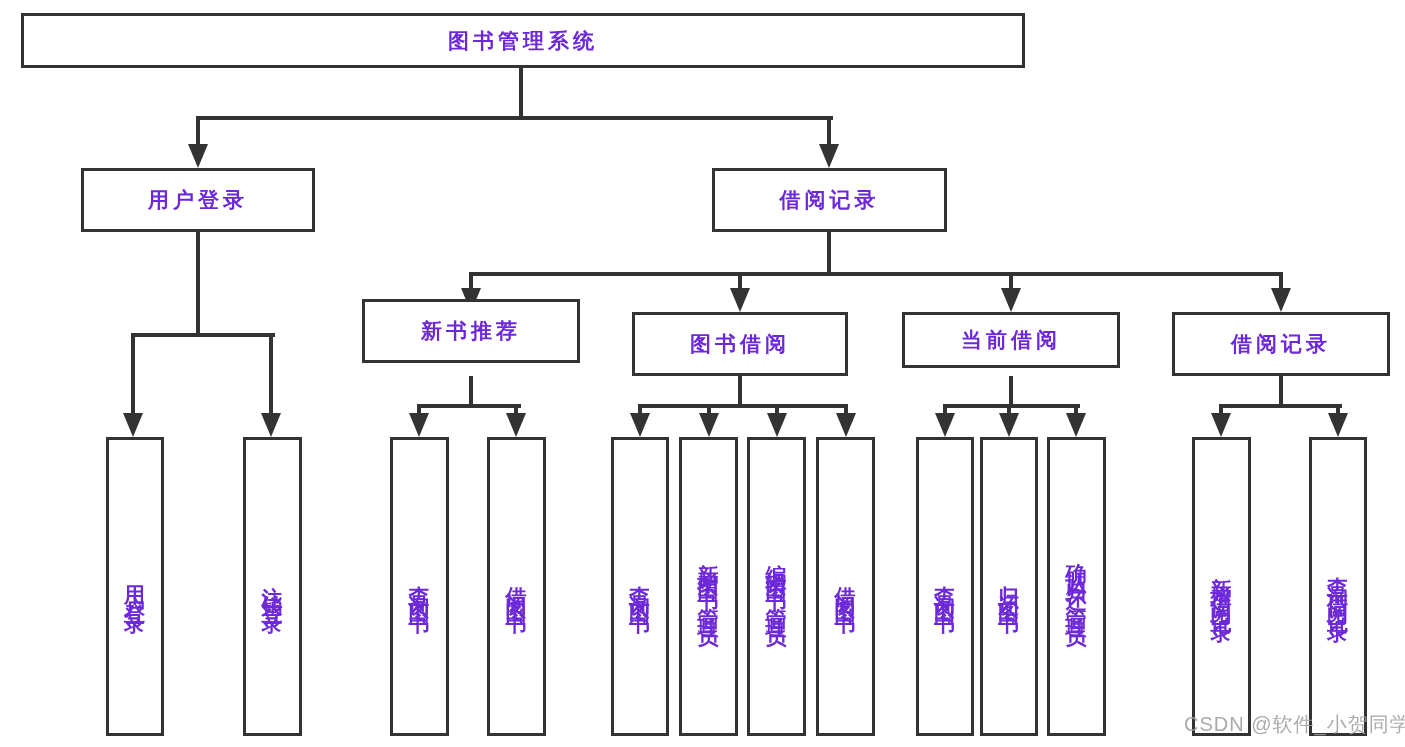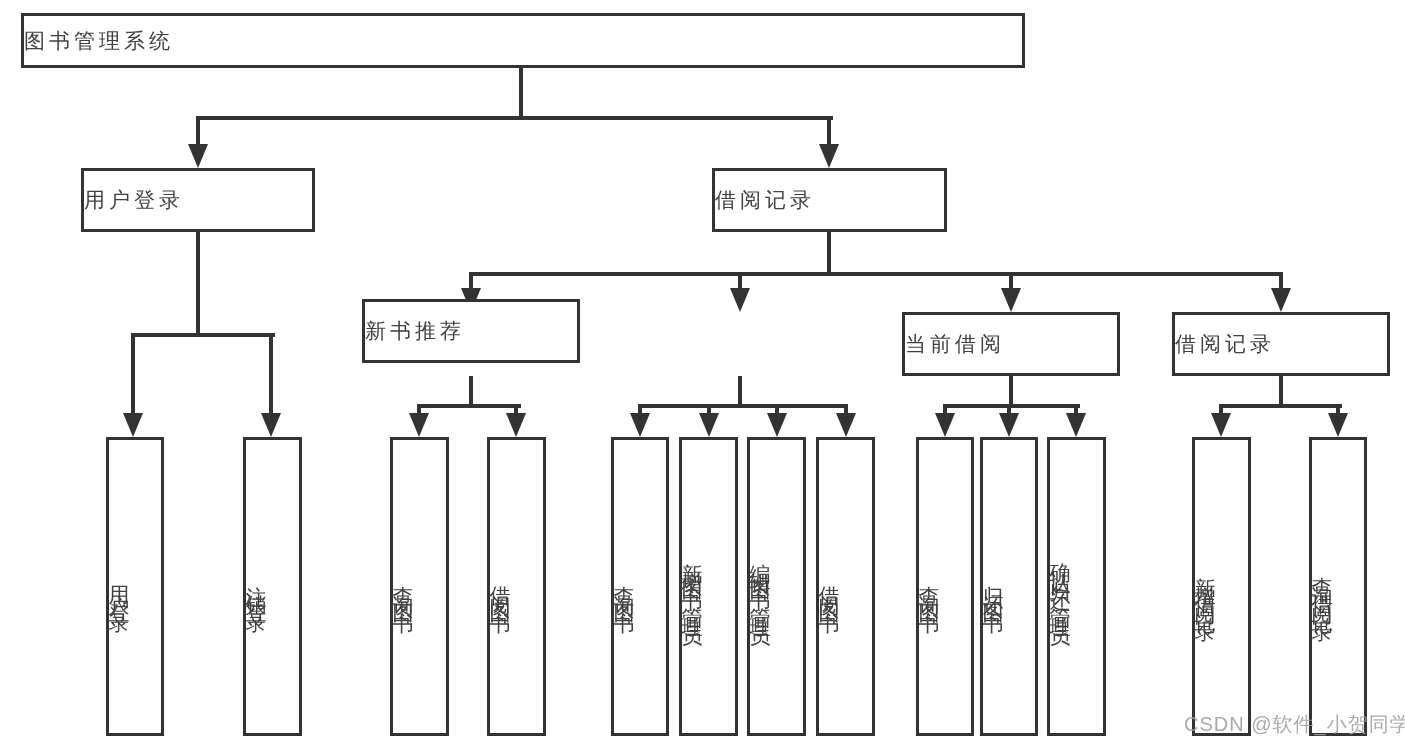--- a/index.html
+++ b/index.html
@@ -11,24 +11,25 @@
     color:#333333;
     overflow:hidden;
   }
   .box{
     position:absolute;
     box-sizing:border-box;
     border:3px solid #333333;
     background:#ffffff;
     display:flex;
     align-items:center;
-    justify-content:flex-start;
+    justify-content:center;
     font-size:21px;
     letter-spacing:4px;
-    color:#404040;
+    color:#6d28d9;
+    font-weight:bold;
   }
   .box .lbl{white-space:nowrap;}
   .vbox .lbl{
     writing-mode:vertical-rl;
     white-space:normal;
     letter-spacing:9px;
     font-size:21px;
     line-height:1;
   }
   .vline{position:absolute;width:4px;background:#333333;}
@@ -86,21 +87,24 @@
   <div class="vline" style="left:738px;top:272px;height:18px"></div>
   <div class="arrowhead" style="left:730px;top:288px"></div>
   <div class="vline" style="left:1009px;top:272px;height:18px"></div>
   <div class="arrowhead" style="left:1001px;top:288px"></div>
   <div class="vline" style="left:1279px;top:272px;height:18px"></div>
   <div class="arrowhead" style="left:1271px;top:288px"></div>
 
   <div class="box" style="left:362px;top:299px;width:218px;height:64px">
     <span class="lbl">新书推荐</span>
   </div>
-  <div class="box" style="left:902px;top:312px;width:218px;height:64px">
+  <div class="box" style="left:632px;top:312px;width:216px;height:64px">
+    <span class="lbl">图书借阅</span>
+  </div>
+  <div class="box" style="left:902px;top:312px;width:218px;height:56px">
     <span class="lbl">当前借阅</span>
   </div>
   <div class="box" style="left:1172px;top:312px;width:218px;height:64px">
     <span class="lbl">借阅记录</span>
   </div>
 
   <div class="vline" style="left:469px;top:376px;height:32px"></div>
   <div class="hline" style="left:417px;top:404px;width:104px"></div>
   <div class="vline" style="left:417px;top:404px;height:12px"></div>
   <div class="arrowhead" style="left:409px;top:413px"></div>

